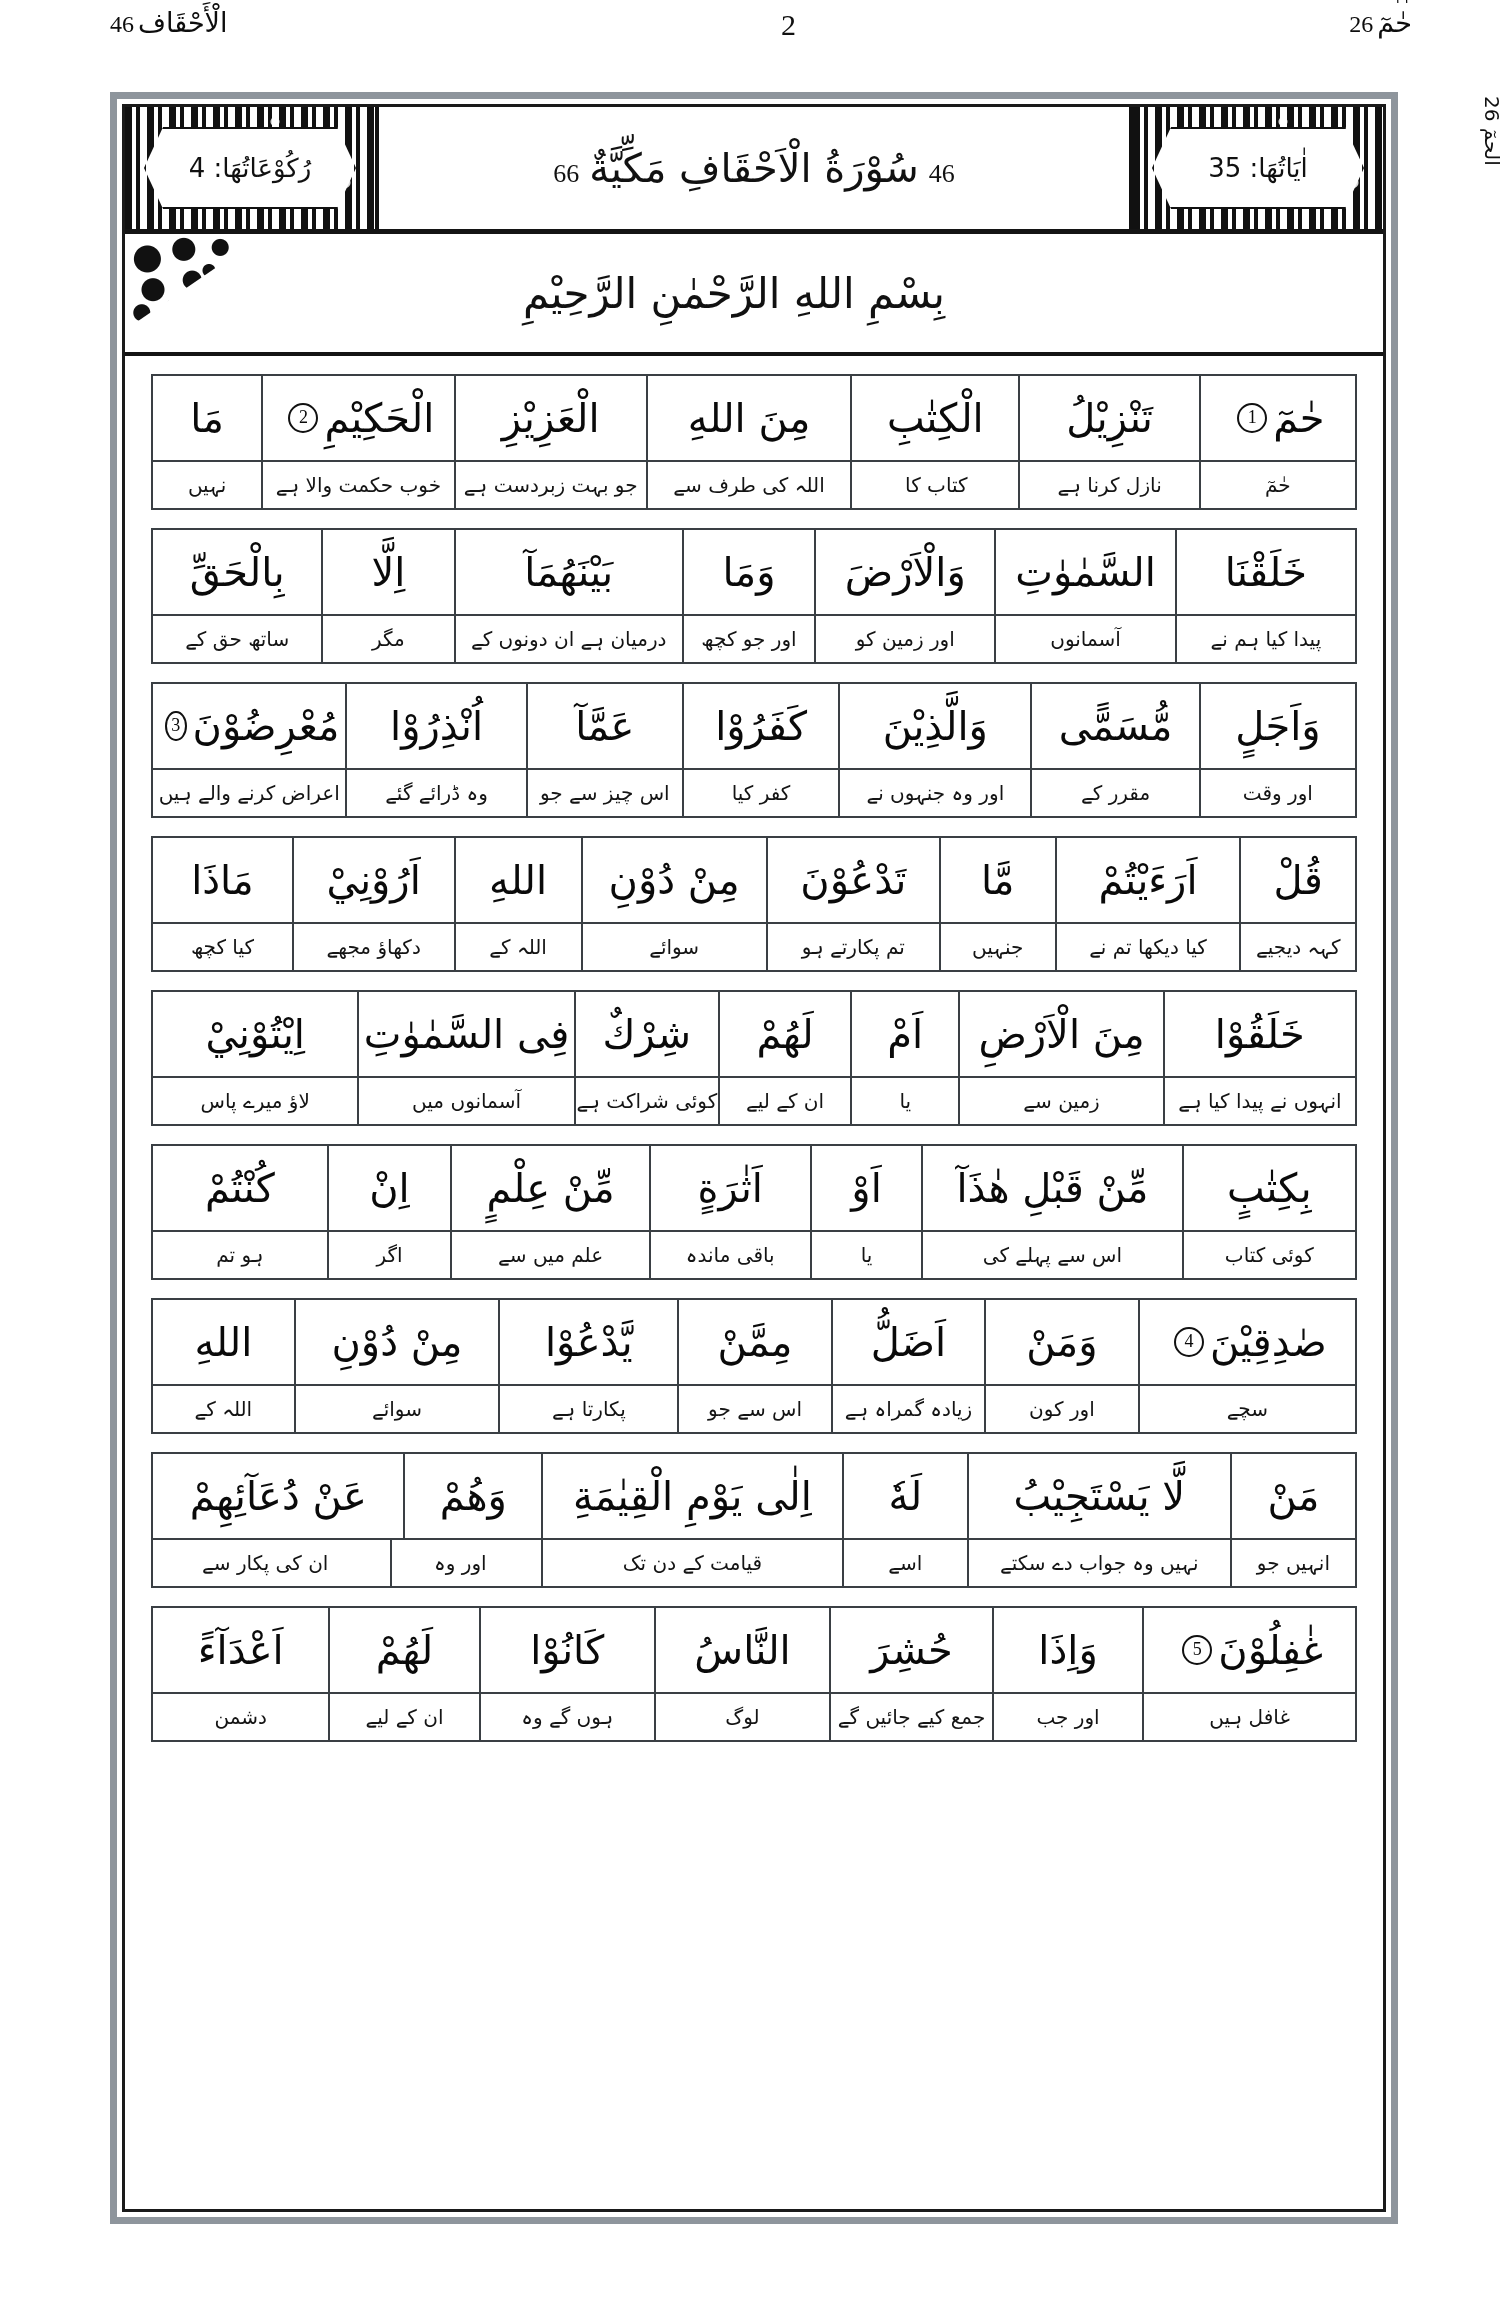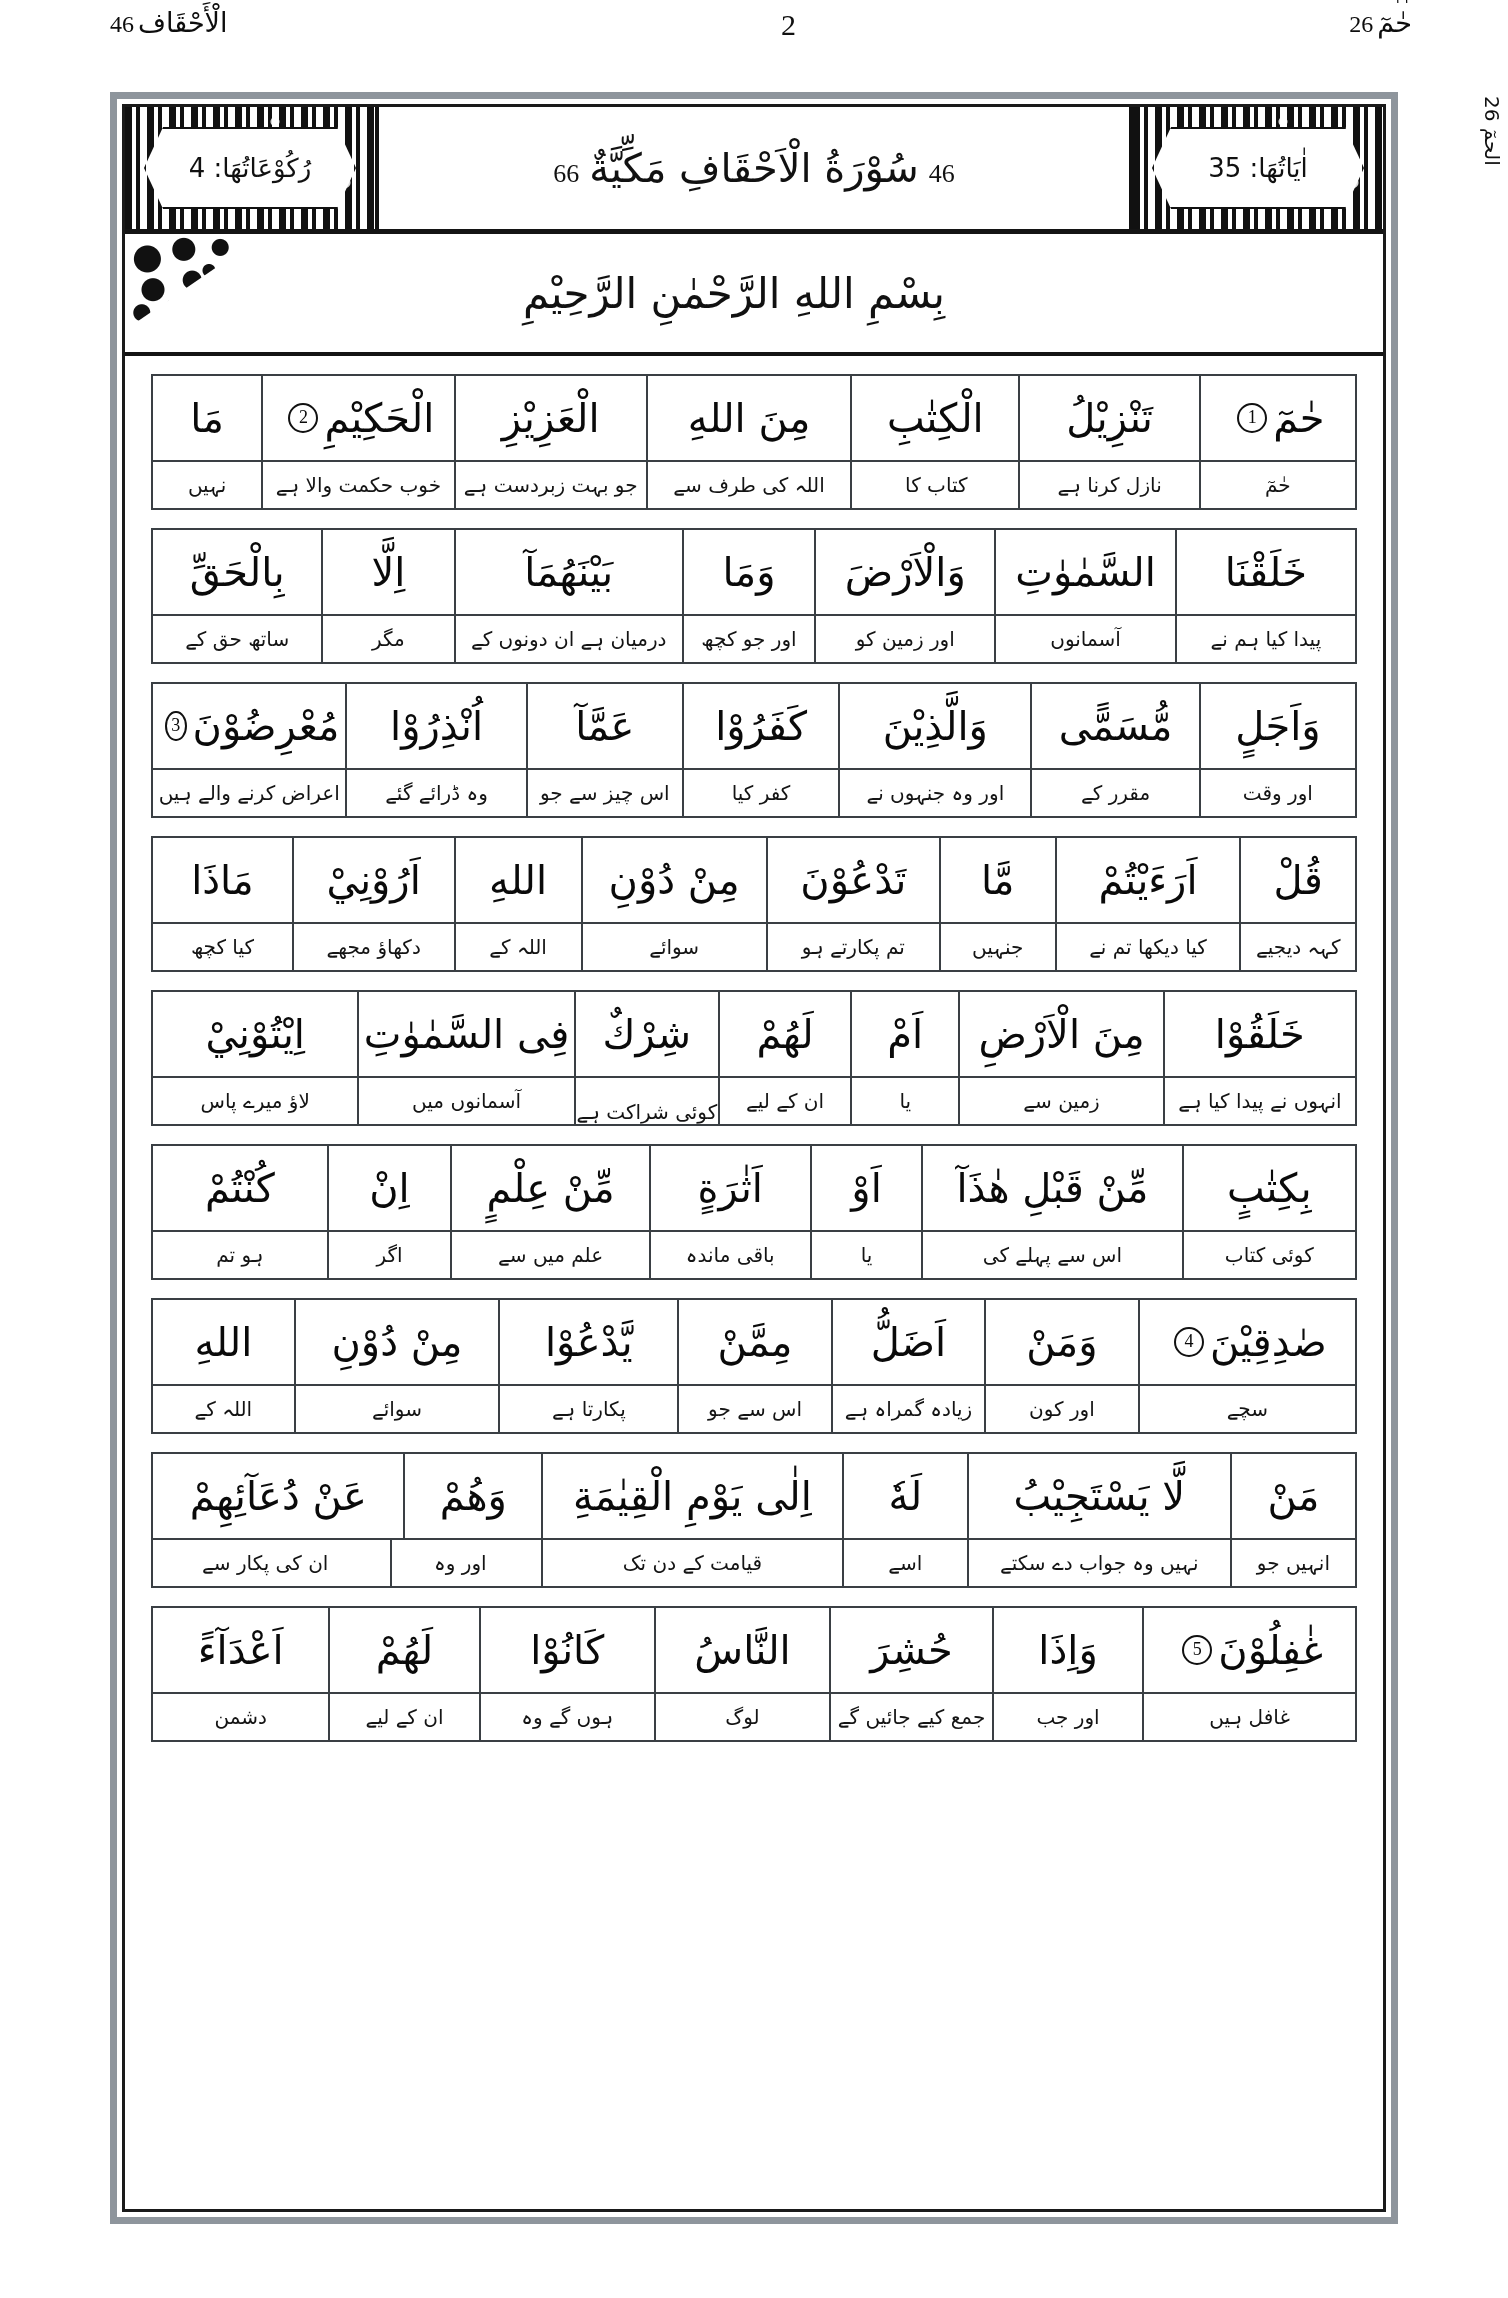--- a/index.html
+++ b/index.html
@@ -483,21 +483,21 @@
               </div>
               <div class="cell" style="flex: 0 0 17%;">
                 <span>زمین سے</span>
               </div>
               <div class="cell" style="flex: 0 0 9%;">
                 <span>یا</span>
               </div>
               <div class="cell" style="flex: 0 0 11%;">
                 <span>ان کے لیے</span>
               </div>
-              <div class="cell" style="flex: 0 0 12%; align-items: flex-end;">
+              <div class="cell" style="flex: 0 0 12%;">
                 <span>کوئی شراکت ہے</span>
               </div>
               <div class="cell" style="flex: 0 0 18%;">
                 <span>آسمانوں میں</span>
               </div>
               <div class="cell" style="flex: 0 0 17%;">
                 <span>لاؤ میرے پاس</span>
               </div>
             </div>
           </div>

